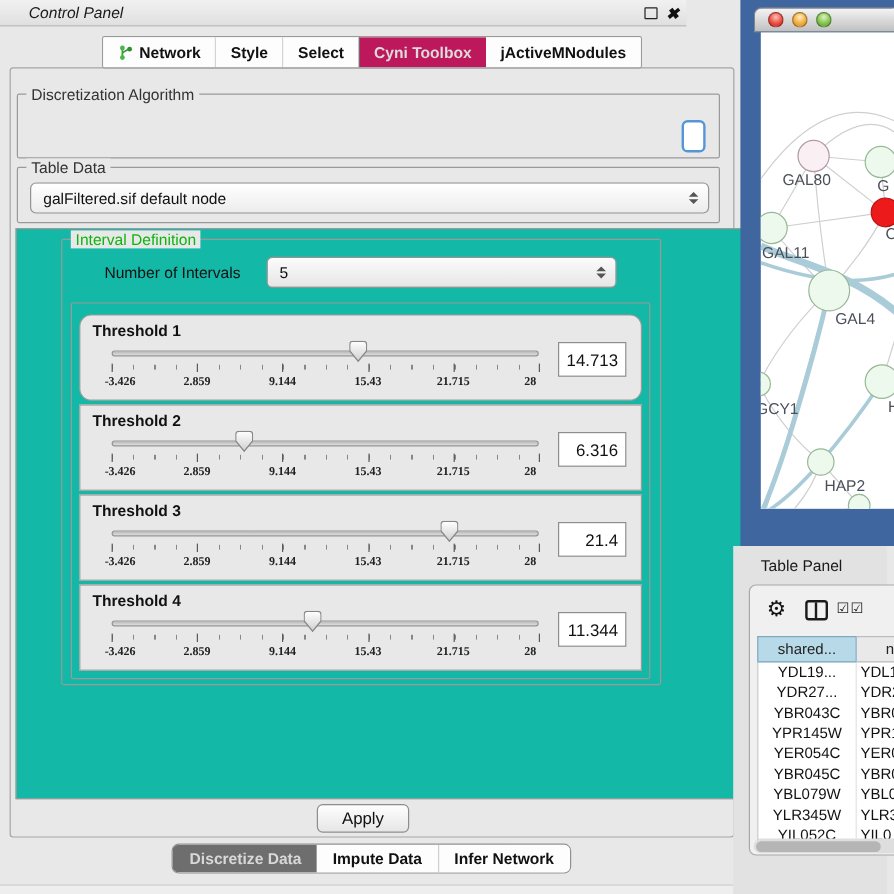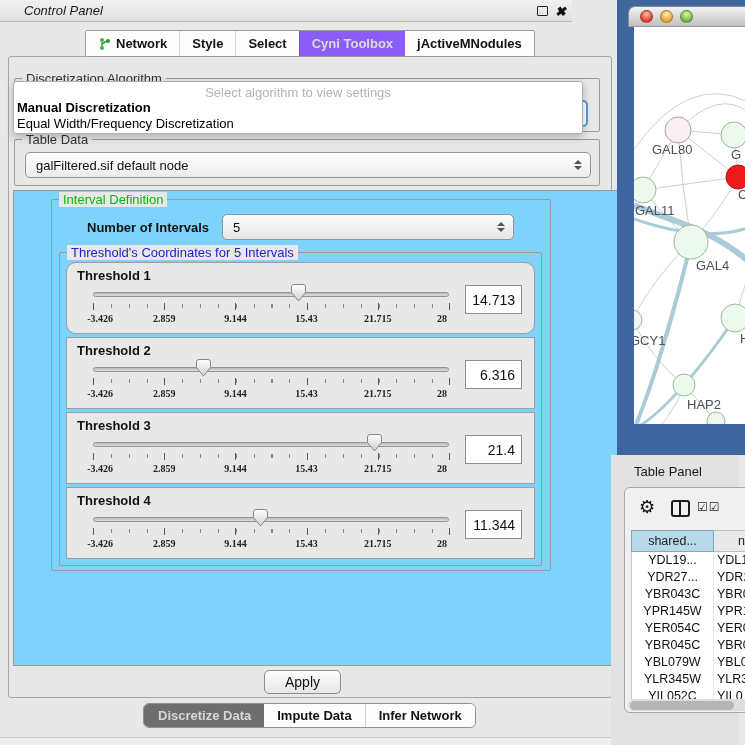--- a/index.html
+++ b/index.html
@@ -13,21 +13,21 @@
     font-size:13px; color:#1a1a1a; line-height:22px; padding-left:24px;font-style:italic; }
   .tb-icons { position:absolute; right:6px; top:0; height:22px; display:flex; align-items:center; gap:7px; }
   .float-ic { width:11px; height:10px; border:1.5px solid #222; border-radius:1px; }
   .close-ic { font-size:13px; font-weight:bold; color:#111; line-height:1; }
 
   .tabbar { position:absolute; left:85px; top:30px; height:27px; display:flex;
     background:#fdfdfd; border:1px solid #9a9a9a; border-radius:2px; overflow:hidden; z-index:3; }
   .tab { display:flex; align-items:center; gap:5px; padding:0 12px; font-size:13px; font-weight:bold;
     color:#111; background:#fdfdfd; border-left:1px solid #d4d4d4; }
   .tab:first-child { border-left:none; }
-  .tab.sel { background:#8b5cf6; color:#dcdcdc; border-left:1px solid #6e6e6e; }
+  .tab.sel { background:#be185d; color:#dcdcdc; border-left:1px solid #6e6e6e; }
   .tab.sel + .tab { border-left:none; }
 
   .tabcontent { position:absolute; left:8px; top:56px; width:604px; height:642px;
     border:1px solid #a5a5a5; border-radius:3px; background:#e8e8e8; }
 
   .grp { position:absolute; border:1px solid #9a9a9a; border-radius:2px; }
   .grp-legend { position:absolute; top:-8px; left:7px; background:#e8e8e8; padding:0 4px;
     font-size:13px; color:#333; }
   .legend-green { color:#10b410; }
   .legend-blue  { color:#2222cc; }
@@ -47,21 +47,21 @@
 
   
   .popup { position:absolute; left:13px; top:81px; width:570px; height:53px; background:#fff;
     border:1px solid #b0b0b0; border-radius:3px; box-shadow:0 3px 8px rgba(0,0,0,.25); z-index:10; }
   .popup .prompt { text-align:center; font-size:13px; color:#b3b3b3; padding-top:3px; }
   .popup .opt { font-size:13px; color:#000; padding-left:3px; line-height:16px; }
   .popup .opt.b { font-weight:bold; }
 
   
   .scrollpanel { position:absolute; left:13px; top:190px; width:638px; height:476px;
-    border:1px solid #9a9a9a; background:#7dd3fc; }
+    border:1px solid #9a9a9a; background:#14b8a6; }
   .vsb { position:absolute; right:3px; top:1px; width:21px; height:472px; background:#fbfbfb;
     border-left:1px solid #c4c4c4; }
   .vsb .thumb { position:absolute; left:4px; top:17px; width:12px; height:415px;
     background:#c6c6c6; border-radius:6px; }
 
   
   .thr { position:absolute; left:6px; width:469px; height:72px; border:1px solid #9c9c9c; background:#e8e8e8; }
   .thr-label { position:absolute; left:10px; top:5px; font-size:13px; font-weight:bold; color:#111; }
   .slider { position:absolute; left:26px; top:0; width:356px; height:72px; }
   .track { position:absolute; left:0; top:29px; width:356px; height:5px;
@@ -120,21 +120,21 @@
     text-align:center; line-height:20px; }
   .tpt .hc2 { width:41px; background:#e9e9e9; border:1px solid #bdbdbd; border-left:none; font-size:12.5px;
     color:#222; text-align:right; line-height:20px; padding-right:2px; overflow:hidden; }
   .tpt .rows { background:#fff; border:1px solid #c9c9c9; border-top:none; height:148px; overflow:hidden; }
   .tpt .row { display:flex; height:17px; }
   .tpt .c1 { width:82px; font-size:12.5px; color:#111; text-align:center; line-height:17px; border-right:1px solid #e3e3e3; white-space:nowrap; }
   .tpt .c2 { width:40px; font-size:12.5px; color:#111; line-height:17px; padding-left:3px; white-space:nowrap; overflow:hidden; }
   .hsb { position:absolute; left:3px; top:211px; width:124px; height:12px; background:#dedede; border-radius:6px; }
   .hsb .thumb { position:absolute; left:2px; top:1.5px; width:104px; height:9px; background:#b5b5b5; border-radius:5px; }
 
-  .bold { font-weight:bold; }
+  .bold { font-weight:normal; }
 </style>
 </head>
 <body>
 
 <svg width="0" height="0" style="position:absolute">
   <defs>
     <linearGradient id="tg" x1="0" y1="0" x2="0" y2="1">
       <stop offset="0" stop-color="#ffffff"></stop>
         <stop offset="1" stop-color="#cfcfcf"></stop>
     </linearGradient>
@@ -176,25 +176,20 @@
     <div class="tab">
         <span>jActiveMNodules</span>
       </div>
   </div>
 
   <div class="grp" style="left:14px; top:78px; width:586px; height:54px;">
     <span class="grp-legend">Discretization Algorithm</span>
   </div>
   <div class="focus-combo"></div>
 
-  <div class="popup">
-    <div class="prompt">Select algorithm to view settings</div>
-    <div class="opt b">Manual Discretization</div>
-    <div class="opt">Equal Width/Frequency Discretization</div>
-  </div>
 
   <div class="grp" style="left:14px; top:139px; width:586px; height:47px;">
     <span class="grp-legend">Table Data</span>
     <div class="combo" style="left:10px; top:12px; width:566px; height:26px;">
       <span>galFiltered.sif default node</span>
       <span class="arrows">
           <i class="up"></i>
           <i class="dn"></i>
         </span>
     </div>
@@ -208,21 +203,20 @@
       <div class="bold" style="position:absolute; left:35px; top:20px; font-size:13px; color:#111;">Number of Intervals</div>
       <div class="combo" style="left:170px; top:14px; width:292px; height:26px; background:linear-gradient(#fbfbfb,#e6e6e6);">
         <span>5</span>
         <span class="arrows">
             <i class="up"></i>
             <i class="dn"></i>
           </span>
       </div>
 
       <div class="grp" style="left:7px; top:52px; width:483px; height:314px;">
-        <span class="grp-legend legend-blue">Threshold's Coordinates for 5 Intervals</span>
 
         <div class="thr" style="top:9px;border-radius:10px;">
           <div class="thr-label">Threshold 1</div>
           <div class="slider">
             <div class="track"></div>
             <div class="minor"></div>
             <div class="major" style="left:0%"></div>
             <div class="major" style="left:20%"></div>
             <div class="major" style="left:40%"></div>
             <div class="major" style="left:60%"></div>

